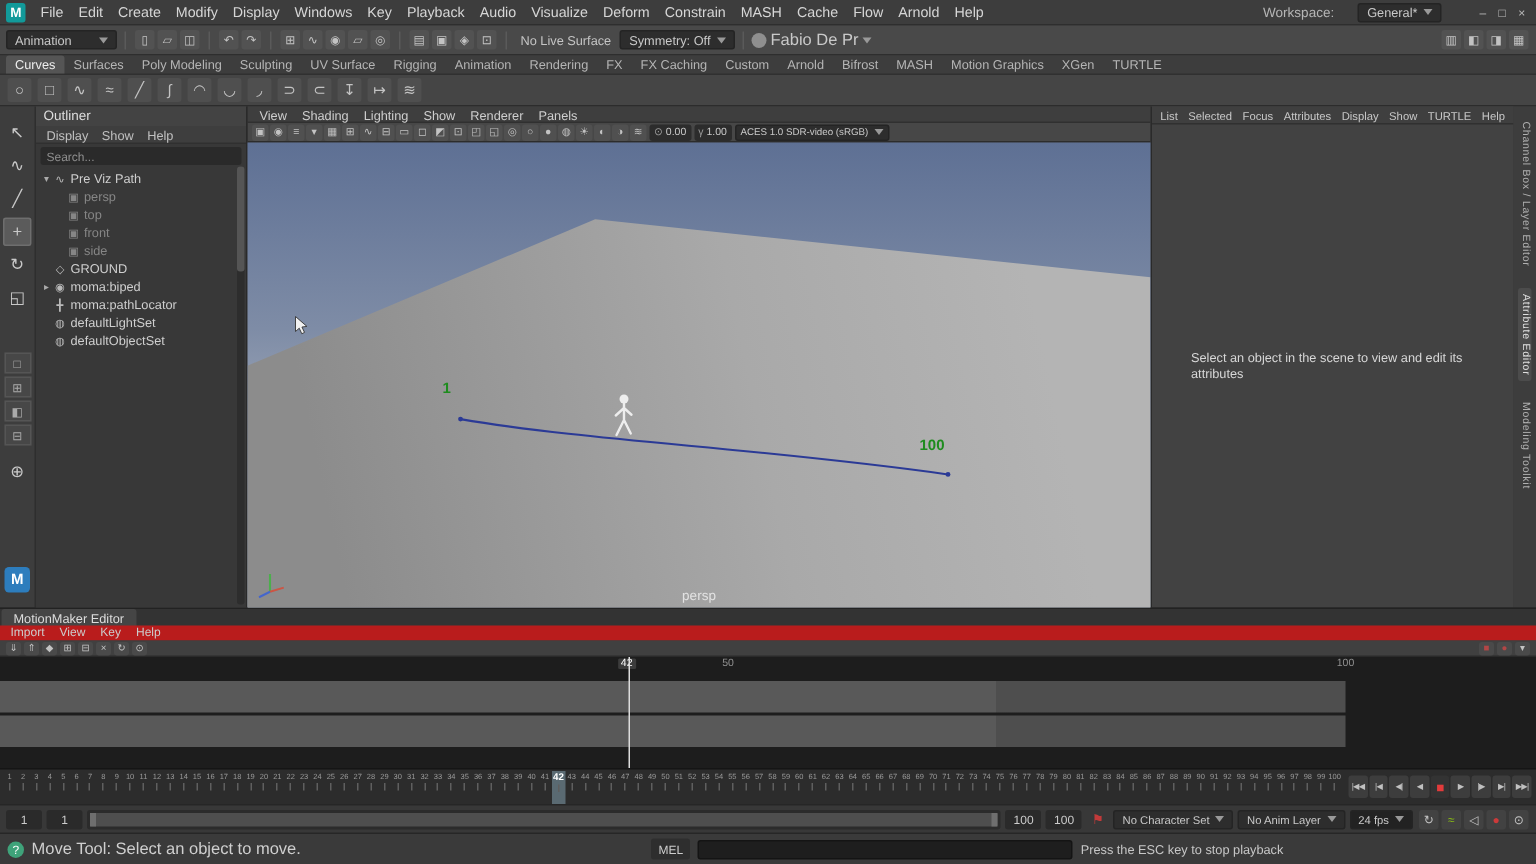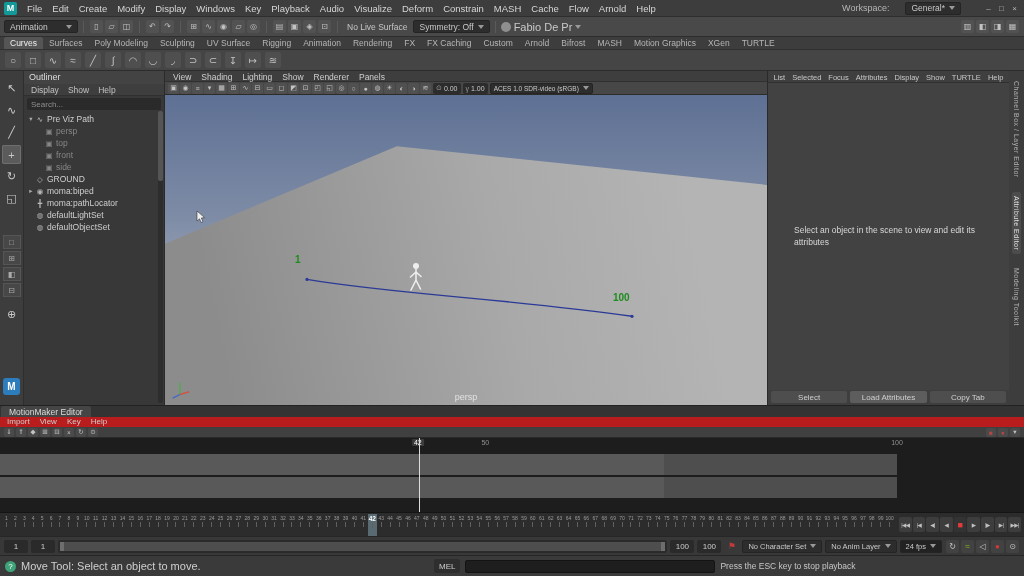--- a/index.html
+++ b/index.html
@@ -451,26 +451,20 @@
           <div class="ae-menu">Focus</div>
           <div class="ae-menu">Attributes</div>
           <div class="ae-menu">Display</div>
           <div class="ae-menu">Show</div>
           <div class="ae-menu">TURTLE</div>
           <div class="ae-menu">Help</div>
         </div>
       <div class="ae-body">
         <div class="ae-msg">Select an object in the scene to view and edit its attributes</div>
       </div>
-      <div class="ae-buttons">
-
-      <div class="ae-btn">Select</div>
-          <div class="ae-btn active">Load Attributes</div>
-          <div class="ae-btn">Copy Tab</div>
-        </div>
     </div>
 
     <div class="sidestrip">
 
     <div class="sstab">Channel Box / Layer Editor</div>
         <div class="sstab active">Attribute Editor</div>
         <div class="sstab">Modeling Toolkit</div>
       </div>
   </div>
 

